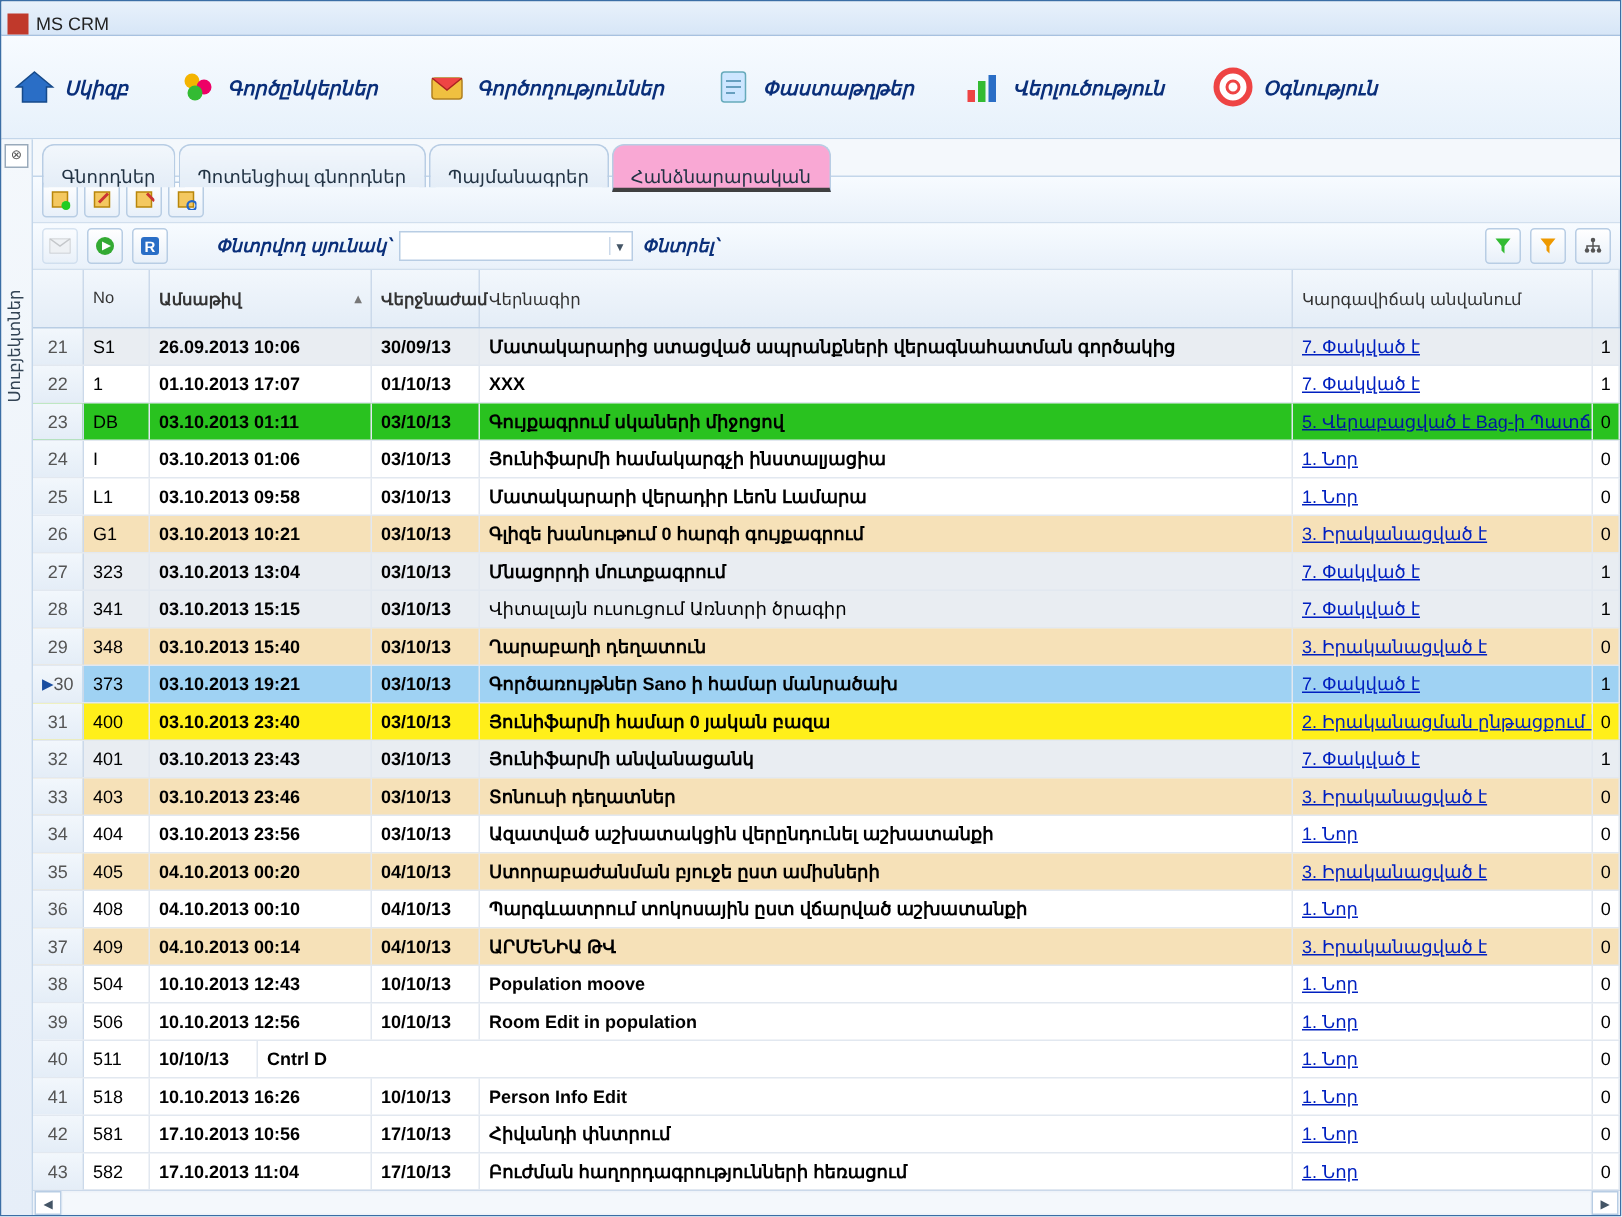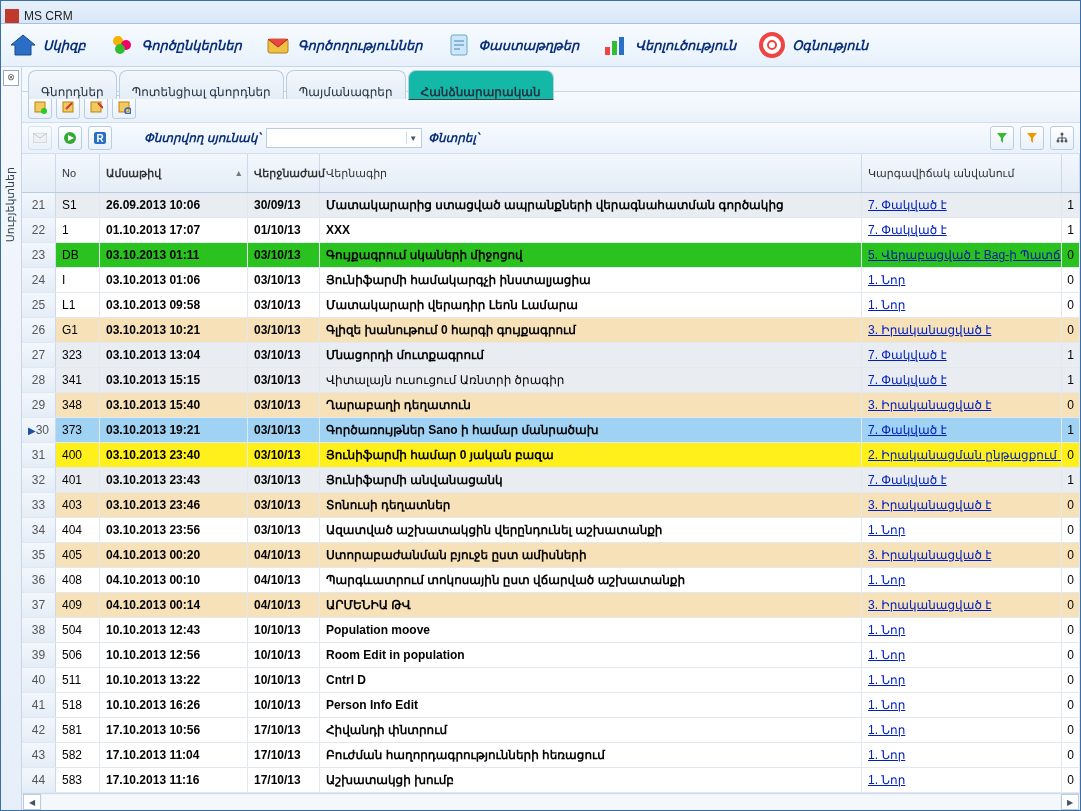--- a/index.html
+++ b/index.html
@@ -1,29 +1,29 @@
 <!DOCTYPE html>
 <html><head>
 <meta charset="utf-8">
 <style>
 html,body{margin:0;padding:0;font-family:Tahoma,Arial,sans-serif;font-size:12px;background:#fff;overflow:hidden}
 .win{width:1081px;height:811px;border:1px solid #3b6ea5;background:#fff;display:flex;flex-direction:column;box-sizing:border-box}
 .titlebar{height:22px;background:linear-gradient(#e8f1fb,#d7e6f7);border-bottom:1px solid #a7c1e0;display:flex;align-items:flex-end;padding:0 4px;font-size:12px;color:#222}
 .titlebar .appicon{width:14px;height:14px;background:#c0392b;margin-right:5px}
-.toolbar{height:42px;background:linear-gradient(#f7fbff,#e7f1fb);border-bottom:1px solid #c3d6ea;display:flex;align-items:center;padding:0 8px;gap:22px}
+.toolbar{height:42px;background:linear-gradient(#f7fbff,#e7f1fb);border-bottom:1px solid #c3d6ea;display:flex;align-items:center;padding:13px 8px;gap:32px}
 .tbtn{display:flex;align-items:center;gap:6px;color:#0a2f7a;font-weight:bold;font-style:italic;font-size:13px;cursor:pointer}
 .tbtn .ic{width:28px;height:28px;display:flex;align-items:center;justify-content:center}
 .body{flex:1;display:flex;min-height:0}
 .sidetab{width:20px;background:linear-gradient(#f4f8fc,#e6eef8);border-right:1px solid #c3d6ea;position:relative}
 .sidetab .lbl{position:absolute;top:100px;left:2px;writing-mode:vertical-rl;transform:rotate(180deg);font-size:11px;color:#345;white-space:nowrap}
 .sidetab .pin{width:14px;height:14px;margin:3px auto;border:1px solid #9ab;background:#fff;font-size:9px;text-align:center;line-height:12px;color:#555}
 .main{flex:1;display:flex;flex-direction:column;min-width:0;background:#fff}
 .tabs{height:22px;display:flex;padding:2px 6px 0 6px;background:#f4f8fc;border-bottom:1px solid #c3d6ea;gap:2px}
 .tab{padding:14px 12px;border:1px solid #b8cde4;border-bottom:none;border-radius:8px 8px 0 0;background:linear-gradient(#f2f7fc,#e4edf7);font-size:12px;color:#234;cursor:pointer;position:relative;top:1px}
-.tab.active{background:#14b8a6;font-weight:bold;border-bottom:1px solid #404040}
+.tab.active{background:#f9a8d4;font-weight:normal;border-bottom:3px solid #404040}
 .subtoolbar{height:30px;background:linear-gradient(#f7fbff,#e9f1fa);border-bottom:1px solid #d1dfee;display:flex;align-items:center;padding:0 6px;gap:4px}
 .sbtn{width:22px;height:22px;border:1px solid #b8cde4;border-radius:3px;background:linear-gradient(#fff,#e8f0f9);display:flex;align-items:center;justify-content:center;cursor:pointer}
 .filterbar{height:30px;background:linear-gradient(#f7fbff,#e9f1fa);border-bottom:1px solid #d1dfee;display:flex;align-items:center;padding:0 6px;gap:6px;font-size:12px}
 .filterbar .lbl{color:#0a2f7a;font-weight:bold;font-style:italic}
 .filterbar .combo{width:150px;height:18px;border:1px solid #b8cde4;background:#fff;display:flex;align-items:center;justify-content:flex-end;padding:0 2px}
 .filterbar .combo .dd{width:12px;height:12px;border-left:1px solid #cbd9ea;display:flex;align-items:center;justify-content:center;color:#456;font-size:8px}
 .grid{flex:1;overflow:auto;position:relative}
 .ghead{display:flex;height:38px;background:linear-gradient(#f2f7fc,#e4edf7);border-bottom:1px solid #b8cde4;position:sticky;top:0}
 .gh{border-right:1px solid #cbd9ea;display:flex;align-items:center;padding:0 6px;font-size:11px;color:#333;box-sizing:border-box}
 .grow{display:flex;height:24px;border-bottom:1px solid #e2e8f0}
@@ -418,21 +418,20 @@
               <div class="gc col-vd">10/10/13</div>
               <div class="gc col-title" style="font-weight:bold">Room Edit in population</div>
               <div class="gc col-disp">
                 <span class="link">1. Նոր</span>
               </div>
               <div class="gc col-x">0</div>
             </div>
             <div class="grow">
               <div class="gc col-sel">40</div>
               <div class="gc col-no">511</div>
-              <div class="gc col-date">10.10.2013 13:22</div>
               <div class="gc col-vd">10/10/13</div>
               <div class="gc col-title" style="font-weight:bold">Cntrl D</div>
               <div class="gc col-disp">
                 <span class="link">1. Նոր</span>
               </div>
               <div class="gc col-x">0</div>
             </div>
             <div class="grow">
               <div class="gc col-sel">41</div>
               <div class="gc col-no">518</div>

